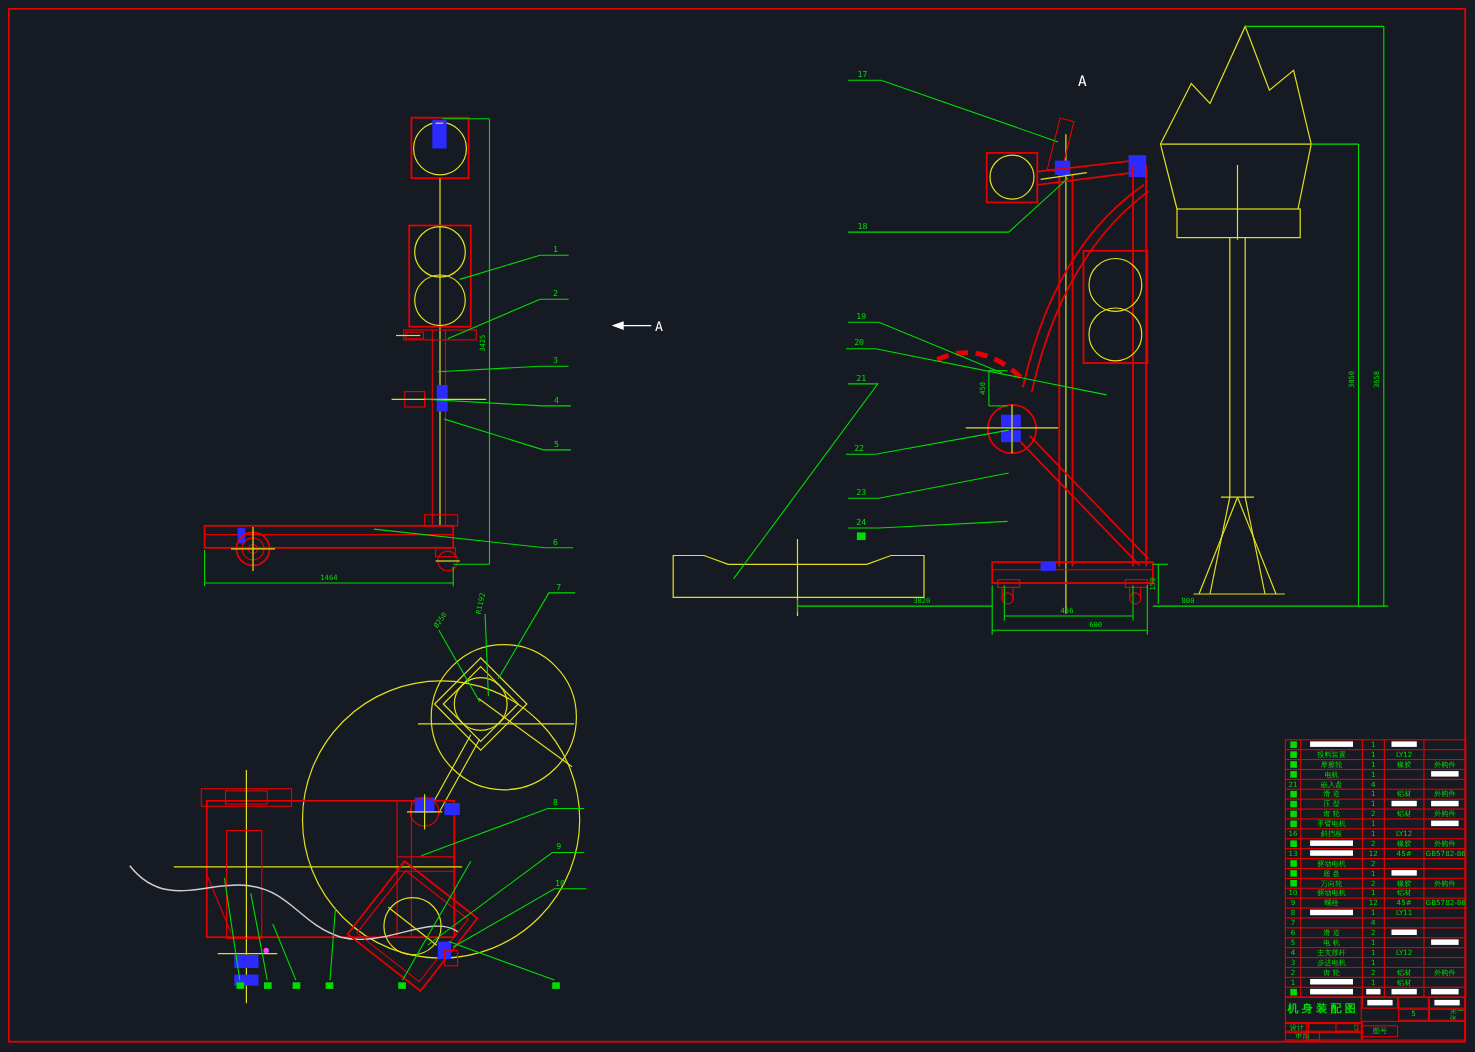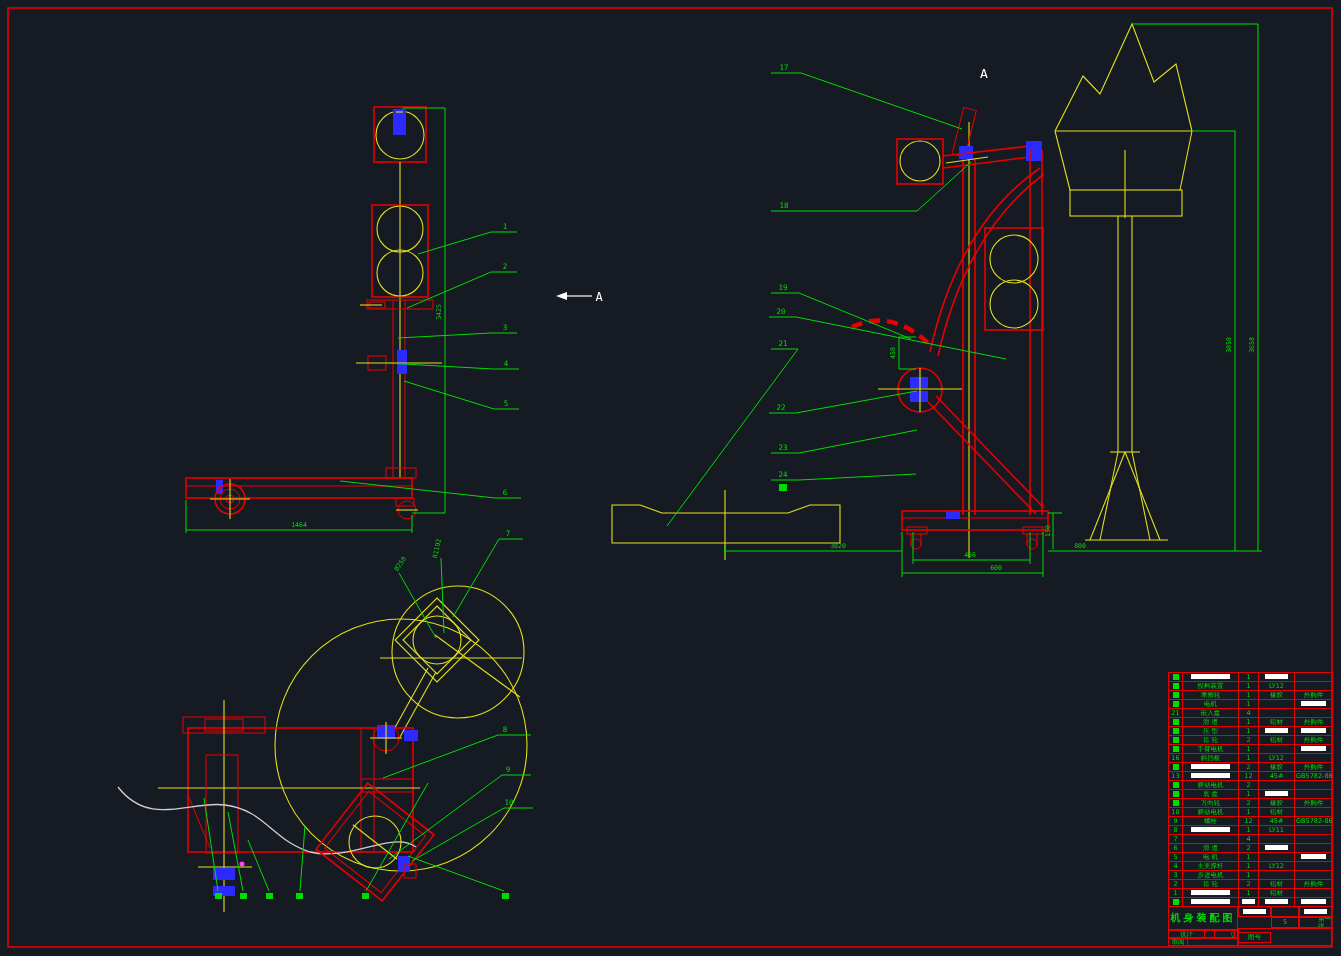--- a/index.html
+++ b/index.html
@@ -496,24 +496,24 @@
           <td><span class="blkg"></span></td>
           <td><span class="blkw"></span></td>
           <td><span class="blkw"></span></td>
           <td><span class="blkw"></span></td>
           <td><span class="blkw"></span></td>
         </tr>
       </tbody>
   </table>
 
   <div class="tb tb-title" style="left:0;top:234px;width:70px;height:24px;font-family:Liberation Serif, serif;">机身装配图</div>
-  <div class="tb tb-small" style="left:0;top:258px;width:37px;height:8px;">设计</div>
+  <div class="tb tb-small" style="left:0;top:258px;width:22px;height:8px;">设计</div>
   <div class="tb tb-small" style="left:19px;top:258px;width:27px;height:8px;padding-left:46px;">江冷</div>
   <div class="tb" style="left:46px;top:258px;width:24px;height:8px;"></div>
-  <div class="tb tb-small" style="left:0;top:266px;width:20px;height:8px;">审阅</div>
+  <div class="tb tb-small" style="left:0;top:266px;width:32px;height:8px;">审阅</div>
   <div class="tb" style="left:19px;top:266px;width:51px;height:8px;"></div>
 
   <div class="tb" style="left:70px;top:234px;width:33px;height:11px;">
       <span class="blkw"></span>
     </div>
   <div class="tb" style="left:103px;top:234px;width:28px;height:11px;"></div>
   <div class="tb" style="left:131px;top:234px;width:33px;height:11px;">
       <span class="blkw"></span>
     </div>
 

